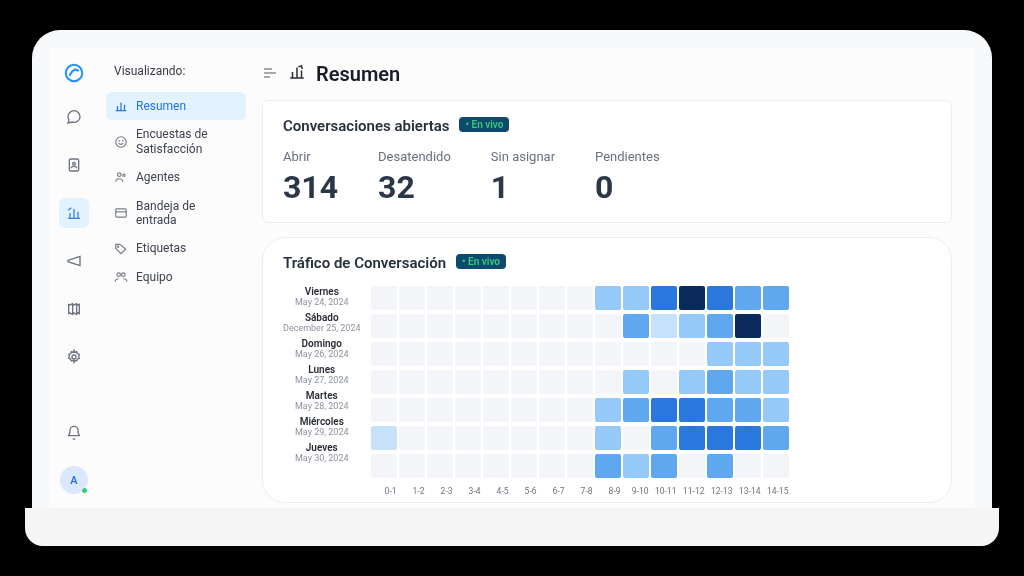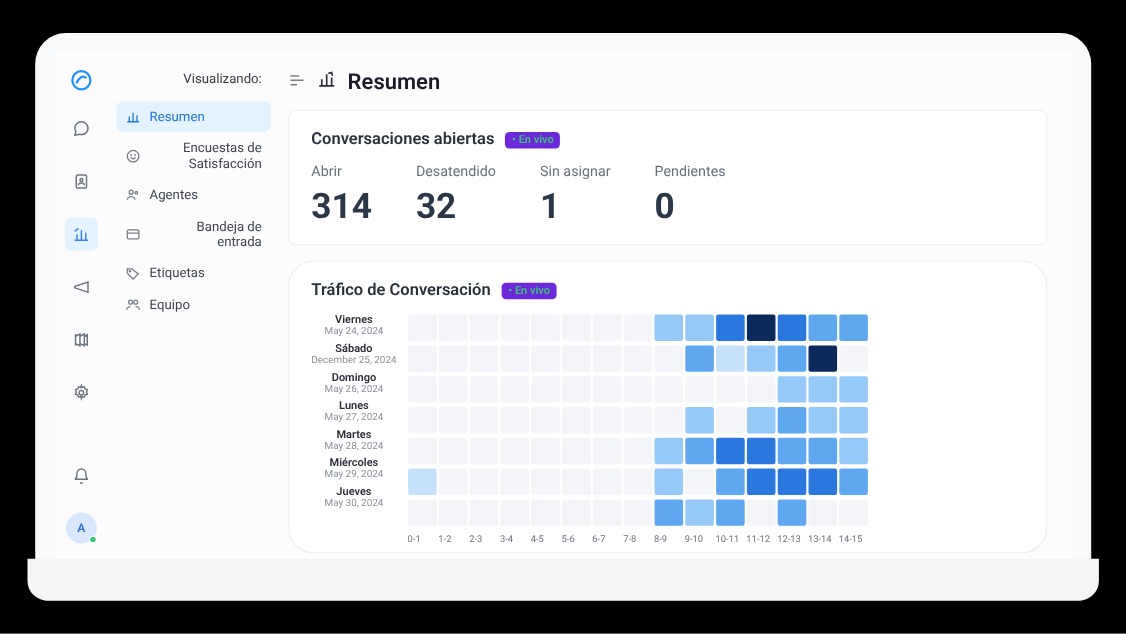--- a/index.html
+++ b/index.html
@@ -63,21 +63,20 @@
       background: #d9e7ff;
       color: #3271d6;
       display:flex;align-items:center;justify-content:center;
       font-size: 11px;font-weight:600;
       position: relative;
     }
     .avatar-dot { position:absolute;bottom:0;right:0;width:7px;height:7px;border-radius:50%;background:#3ac67c;border:1.5px solid #fff;}
     .sidebar {
       width: 156px;
       padding: 14px 8px;
-      text-align: right;
     }
     .side-header { font-size: 12px; color: #393b45; padding: 2px 8px 14px; }
     .side-item {
       display: flex; align-items: center;
       gap: 8px;
       padding: 7px 8px;
       font-size: 12px;
       color: #3f4350;
       border-radius: 6px;
       line-height:1.2;
@@ -93,41 +92,41 @@
     .page-title {
       display:flex;align-items:center;gap:10px;
       font-size: 20px; font-weight: 600;color:#1a1d27;
       margin-bottom: 14px;
     }
     .toggle-icon { color:#7b7e87;}
     .card {
       background:#fff;border:1px solid #eceeef;border-radius:6px;
       padding: 16px 20px;margin-bottom:14px;
     }
-    .card-title { display:flex;align-items:flex-end;gap:10px;font-size:15px;font-weight:600;color:#28303a;margin-bottom:14px;}
-    .live { font-size:10px;color:#3ac67c;background:#6d28d9;padding:2px 6px;border-radius:4px;}
+    .card-title { display:flex;align-items:flex-start;gap:10px;font-size:15px;font-weight:600;color:#28303a;margin-bottom:14px;}
+    .live { font-size:10px;color:#3ac67c;background:#0c4a6e;padding:2px 6px;border-radius:4px;}
     .stats-row { display:flex; gap:40px;}
     .stat-label { font-size:13px;color:#68707d;margin-bottom:4px;}
     .stat-value { font-size:32px;font-weight:700;color:#2b3647;}
     .heatmap-area { display:flex;}
     .day-labels { display:flex;flex-direction:column;text-align:center;padding-right:10px;}
     .day-row { height:26px;}
     .day-name { font-size:10px;font-weight:600;color:#2a2d36;}
     .day-date { font-size:9px;color:#8b919e;}
     .grid { display:flex;flex-direction:column;}
     .grid-row { display:flex;height:26px;gap:2px;margin-bottom:2px;}
     .cell { width:26px;height:24px;border-radius:2px;}
     .c0 { background:#f3f5f8;}
     .c1 { background:#c5e1fb;}
     .c2 { background:#94c9f8;}
     .c3 { background:#5fa8ef;}
     .c4 { background:#2a77de;}
     .c5 { background:#0b2a5c;}
     .hour-axis { display:flex;gap:2px;margin-top:4px;}
-    .hour-label { width:26px;font-size:8.5px;color:#6e7380;text-align:left;}
+    .hour-label { width:26px;font-size:8.5px;color:#6e7380;text-align:right;}
   </style>
 </head>
 <body>
 
 <div class="laptop">
 <div class="screen">
 
   <div class="navrail">
     <div class="logo">
       <svg width="22" height="22" viewBox="0 0 24 24" fill="none" stroke="currentColor" stroke-width="2.2">

